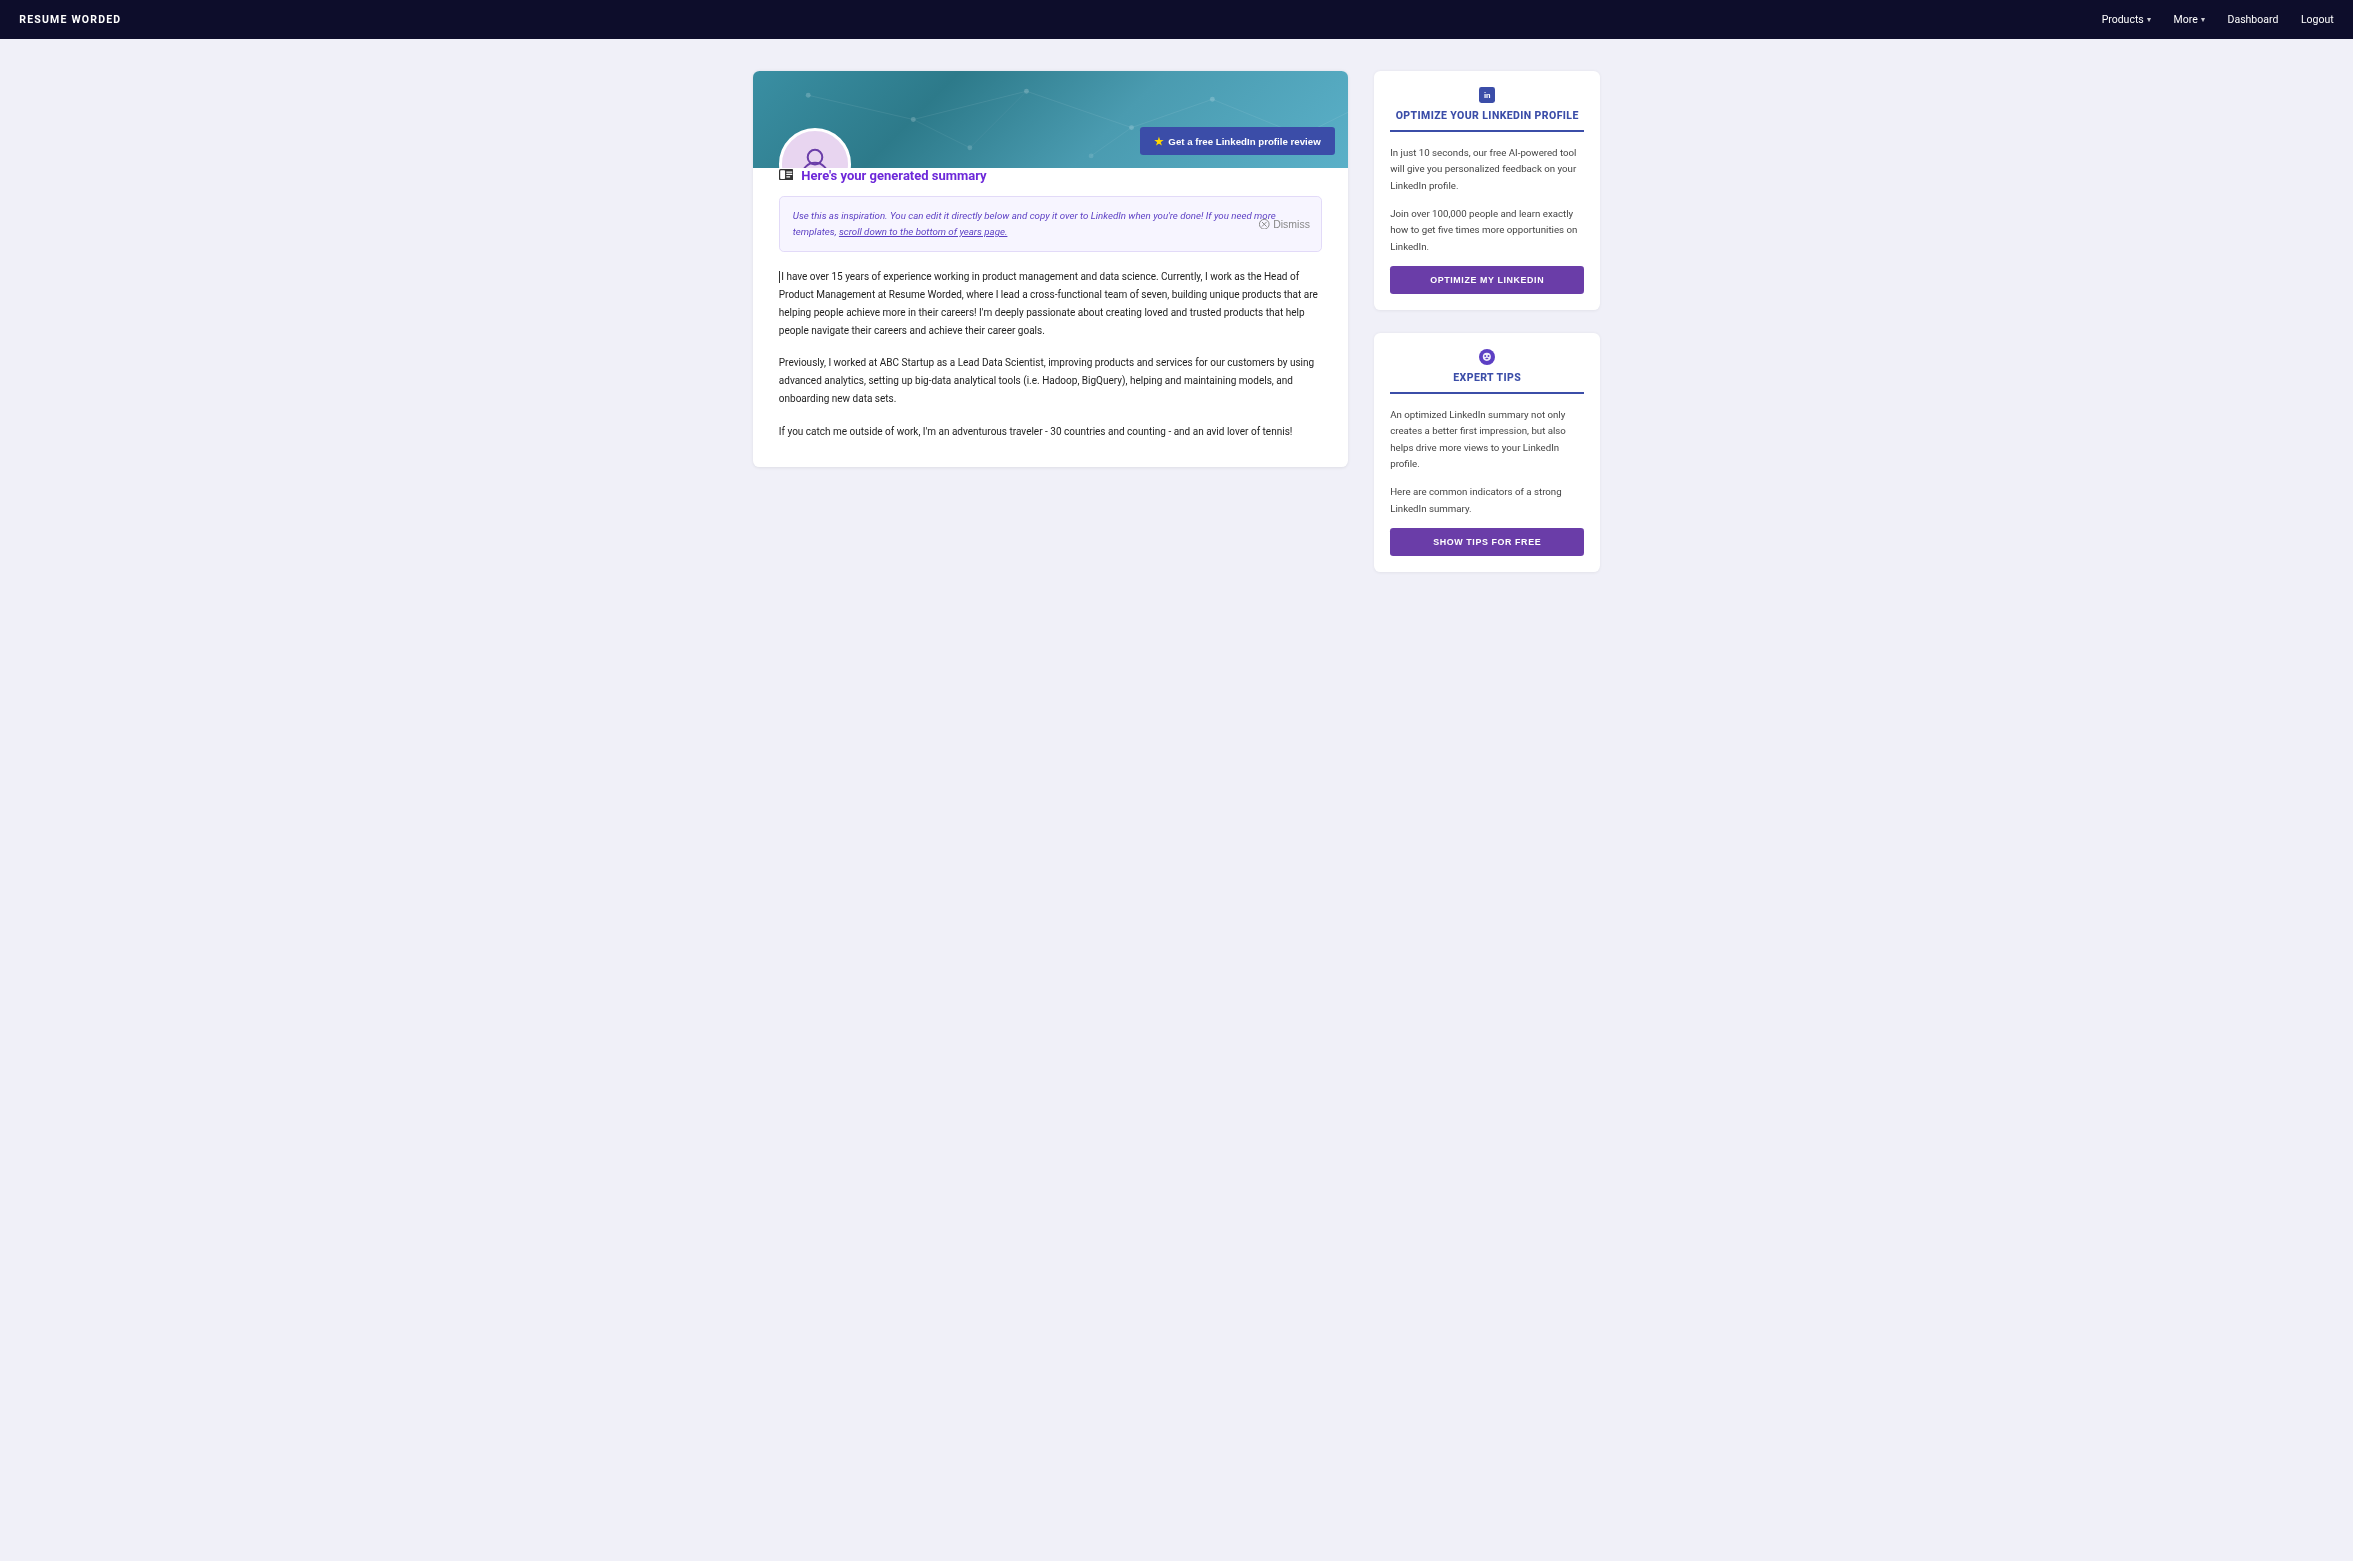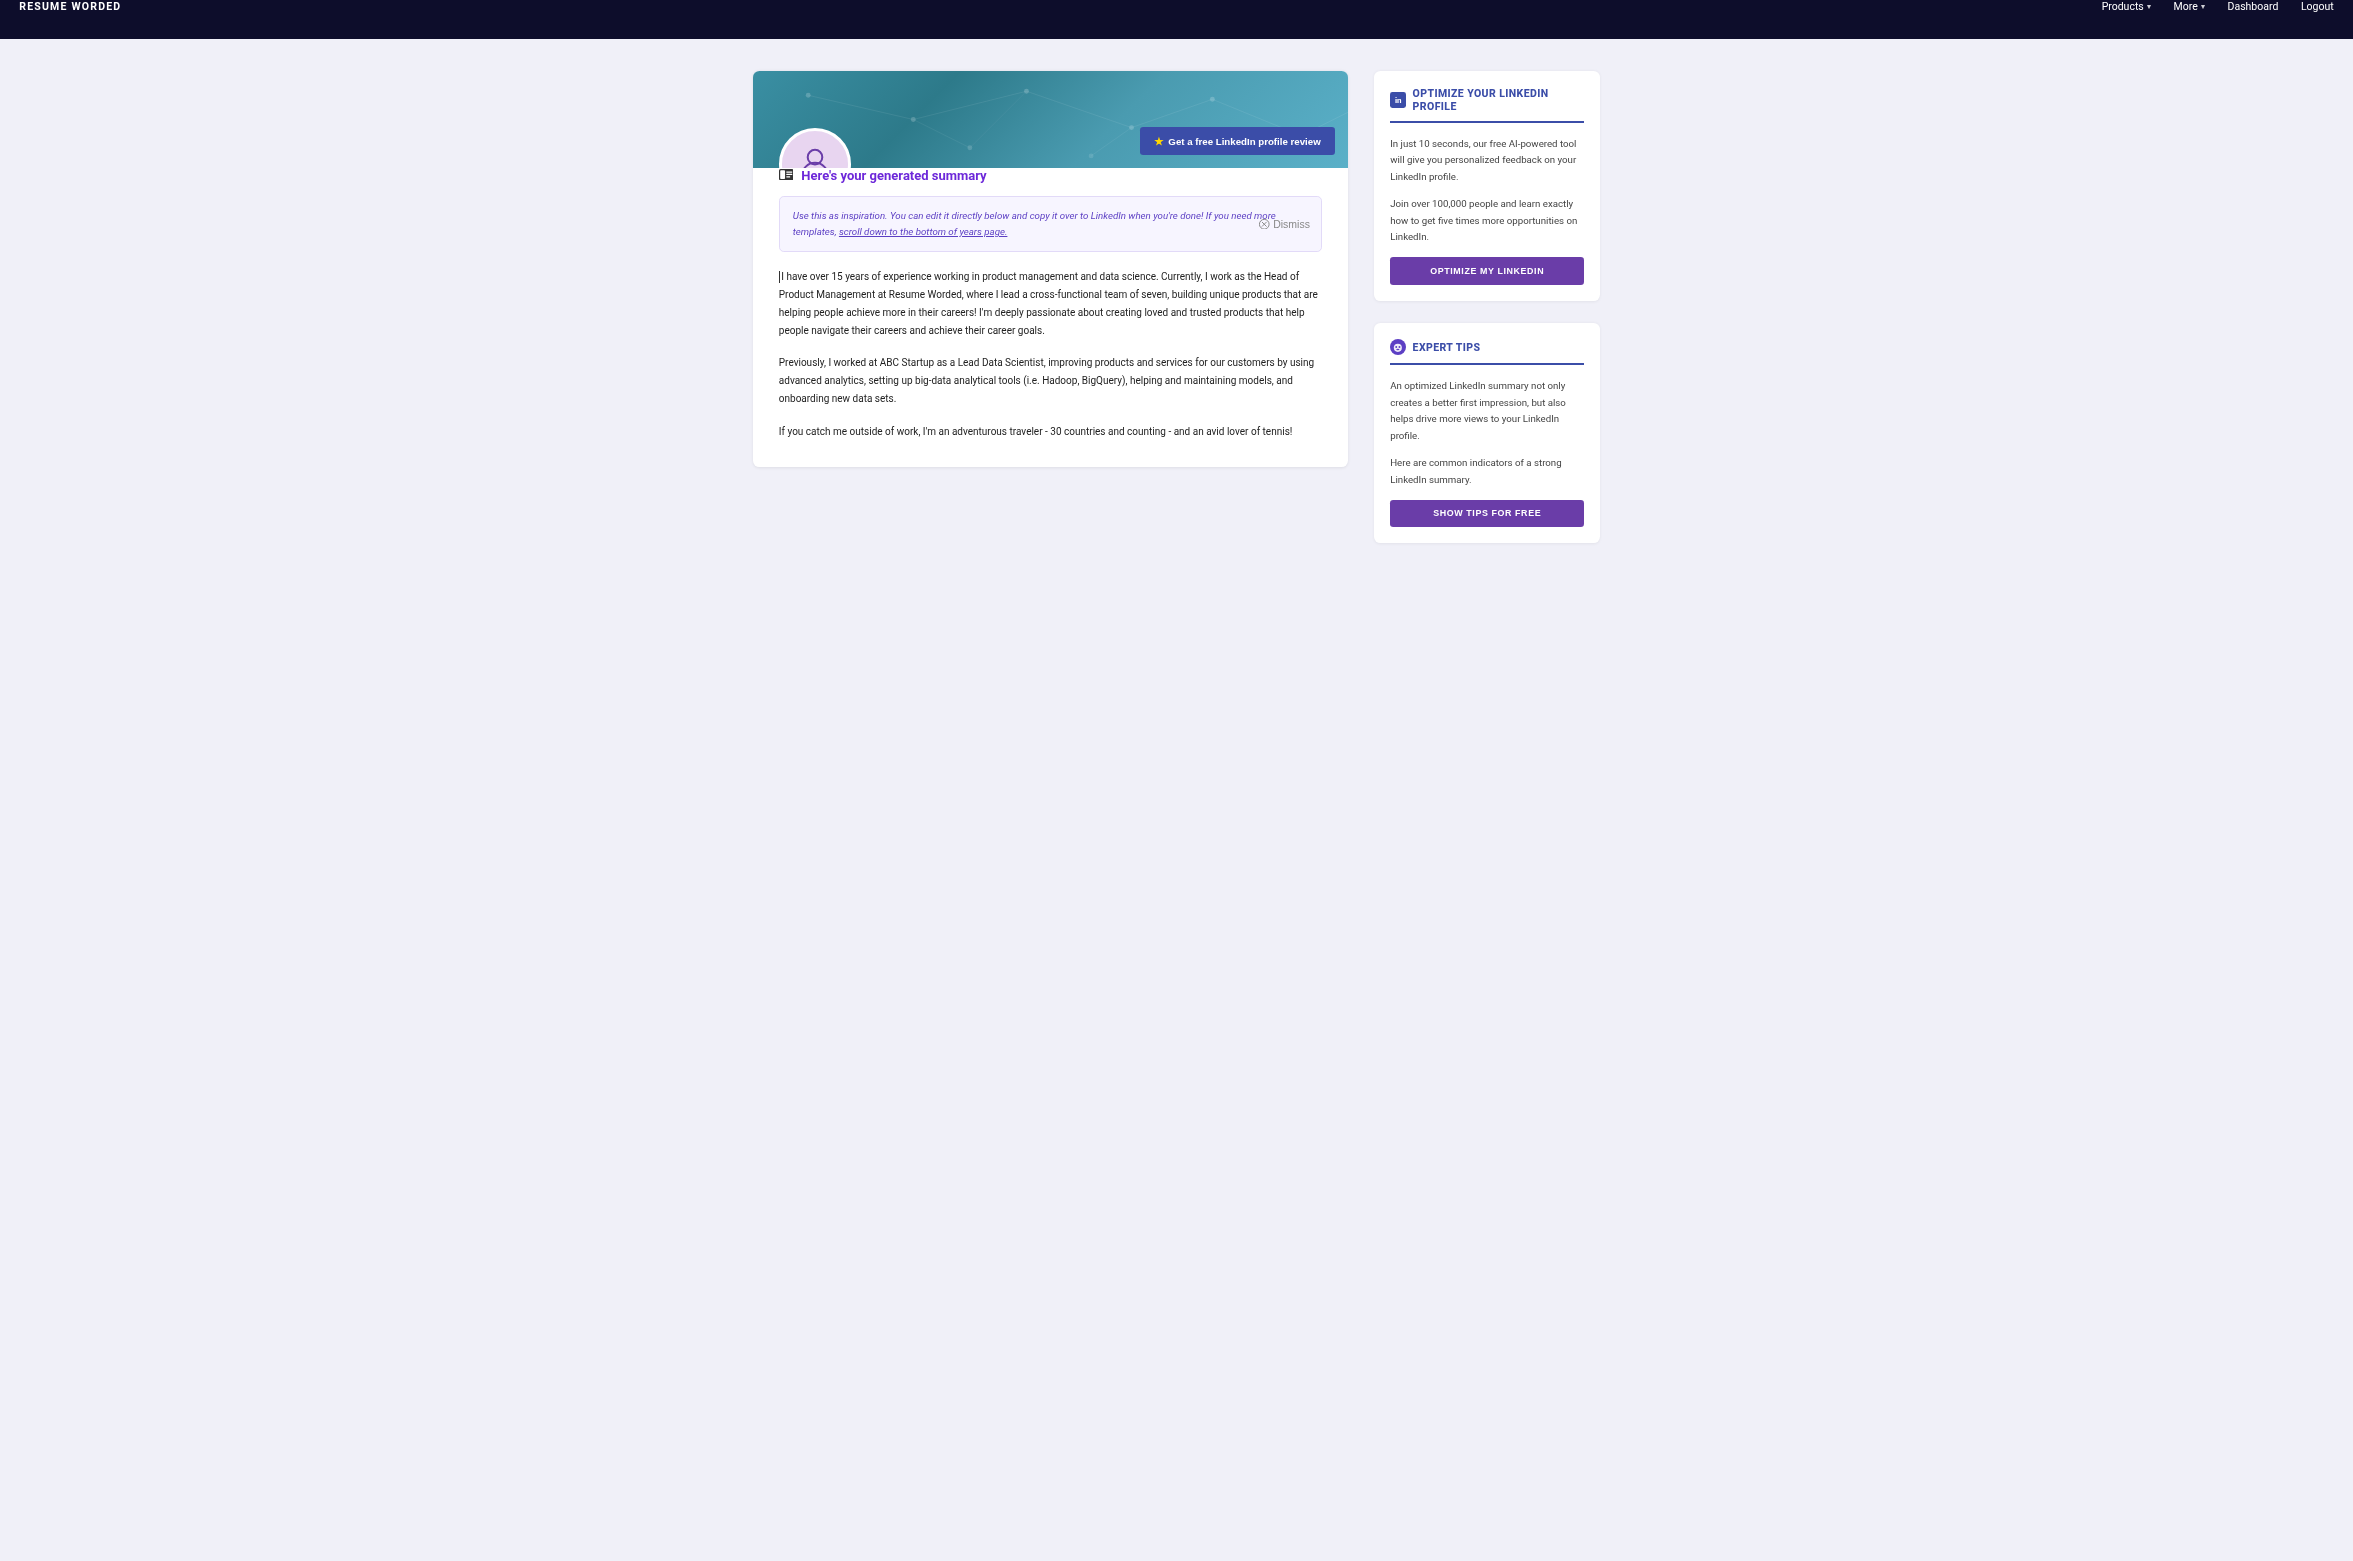--- a/index.html
+++ b/index.html
@@ -7,21 +7,21 @@
       font-family: -apple-system, BlinkMacSystemFont, 'Segoe UI', Roboto, sans-serif;
       background-color: #f0f0f8;
       min-height: 100vh;
     }
 
     
     nav {
       background-color: #0d0d2b;
       height: 39px;
       display: flex;
-      align-items: flex-start;
+      align-items: center;
       padding: 0 19.3px;
       justify-content: space-between;
     }
     .nav-logo {
       color: #ffffff;
       font-size: 10.5px;
       font-weight: 700;
       letter-spacing: 1.2px;
       text-transform: uppercase;
     }
@@ -213,20 +213,21 @@
       border-radius: 6.4px;
       padding: 16px;
       box-shadow: 0 0.8px 3.2px rgba(0,0,0,0.06);
     }
 
     .sidebar-card-header {
       display: flex;
       align-items: center;
       gap: 6.4px;
       margin-bottom: 8px;
+      flex-direction: column;
     }
     .sidebar-linkedin-icon {
       background: #3b4da8;
       color: #fff;
       border-radius: 2.4px;
       width: 16px;
       height: 16px;
       display: flex;
       align-items: center;
       justify-content: center;

